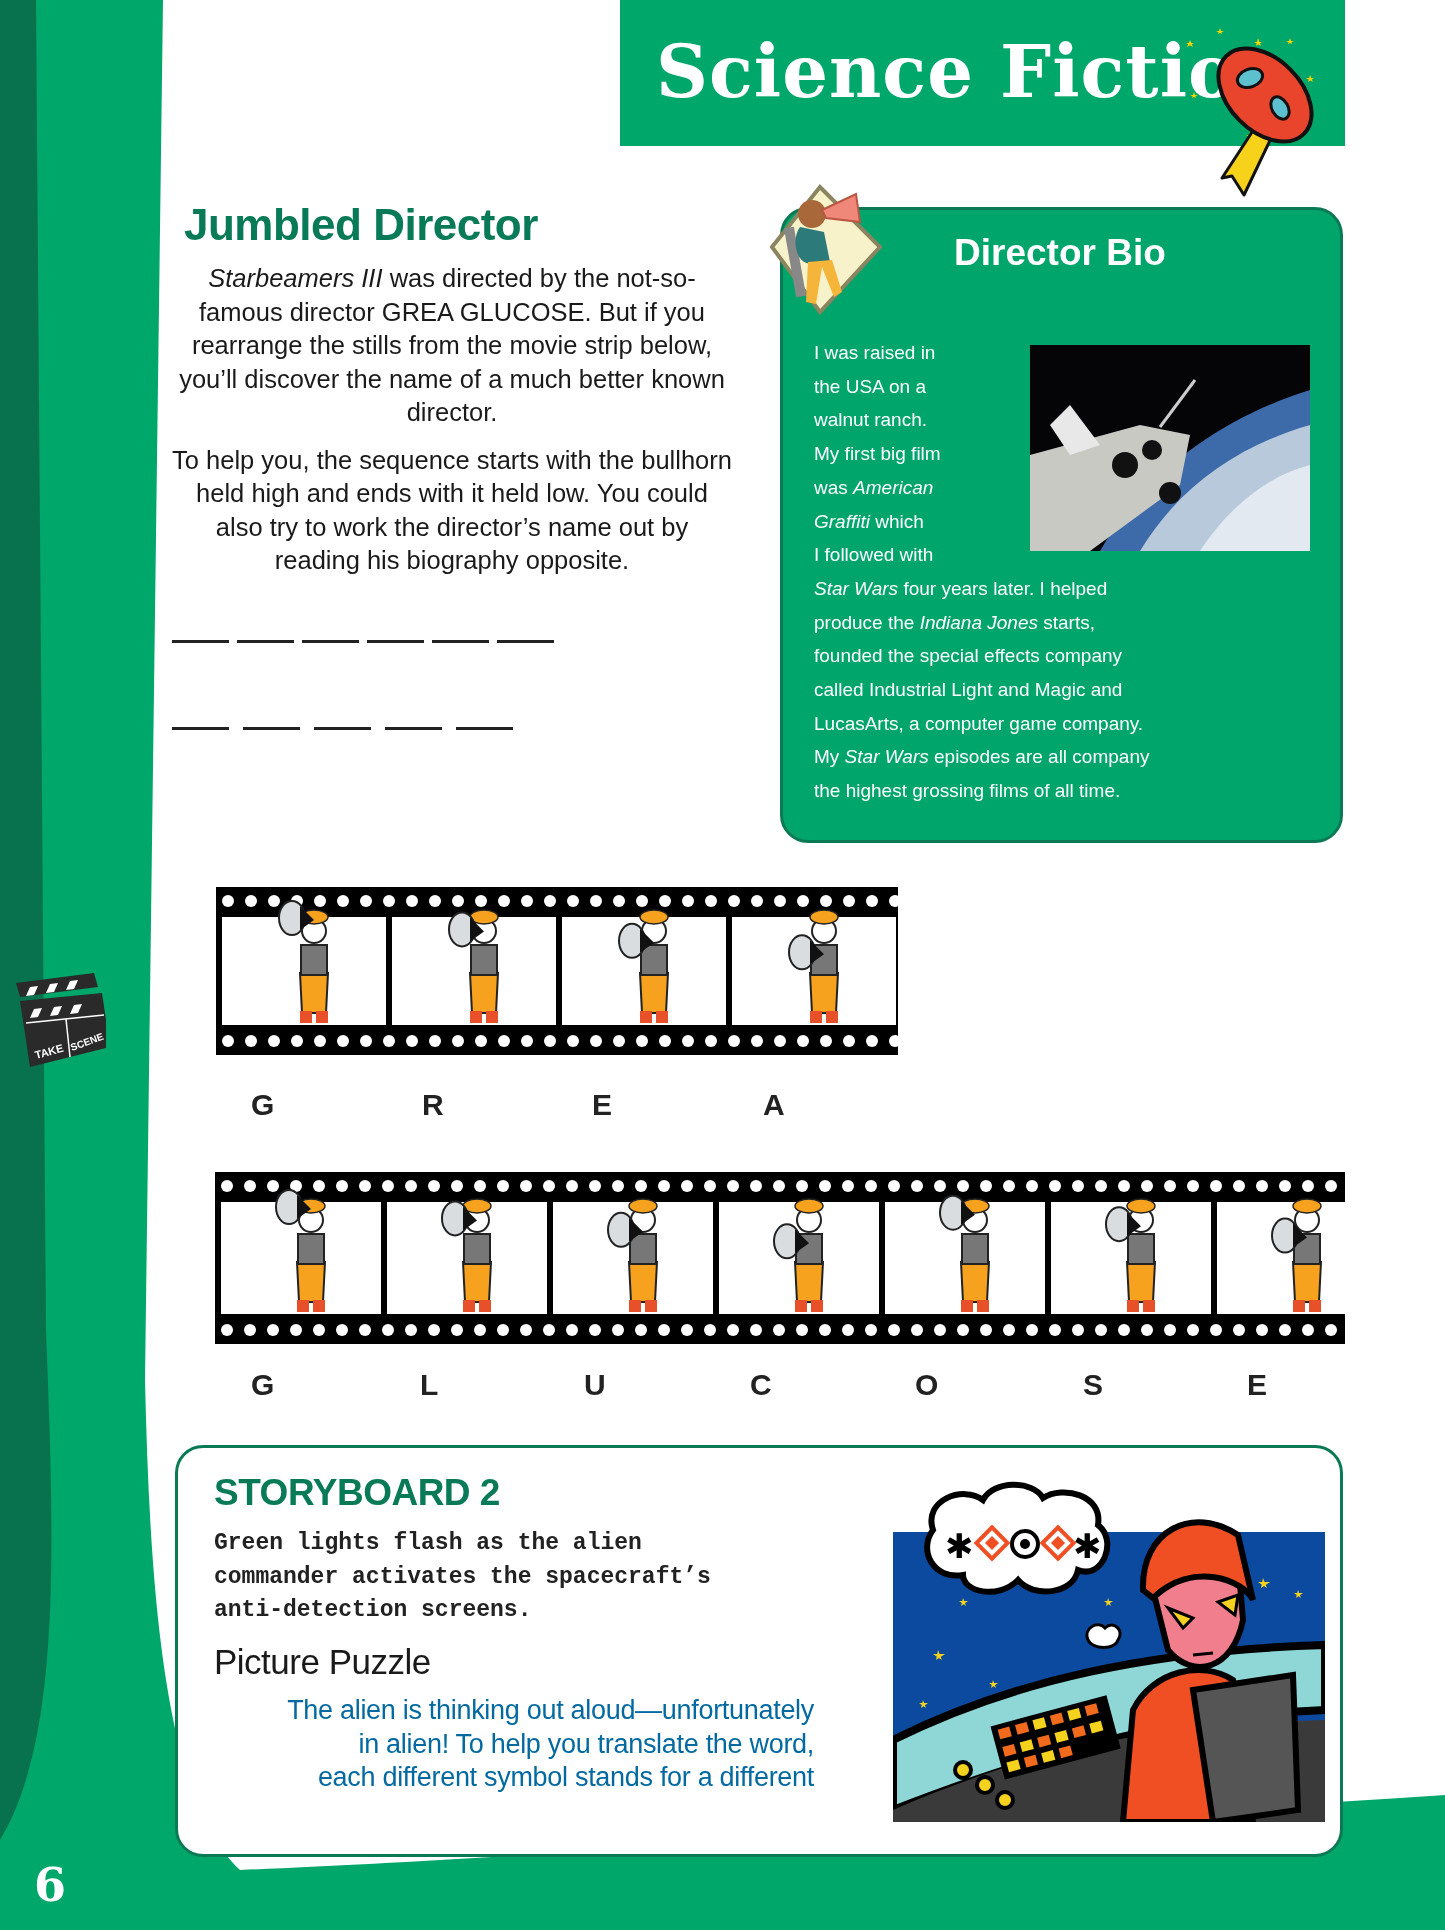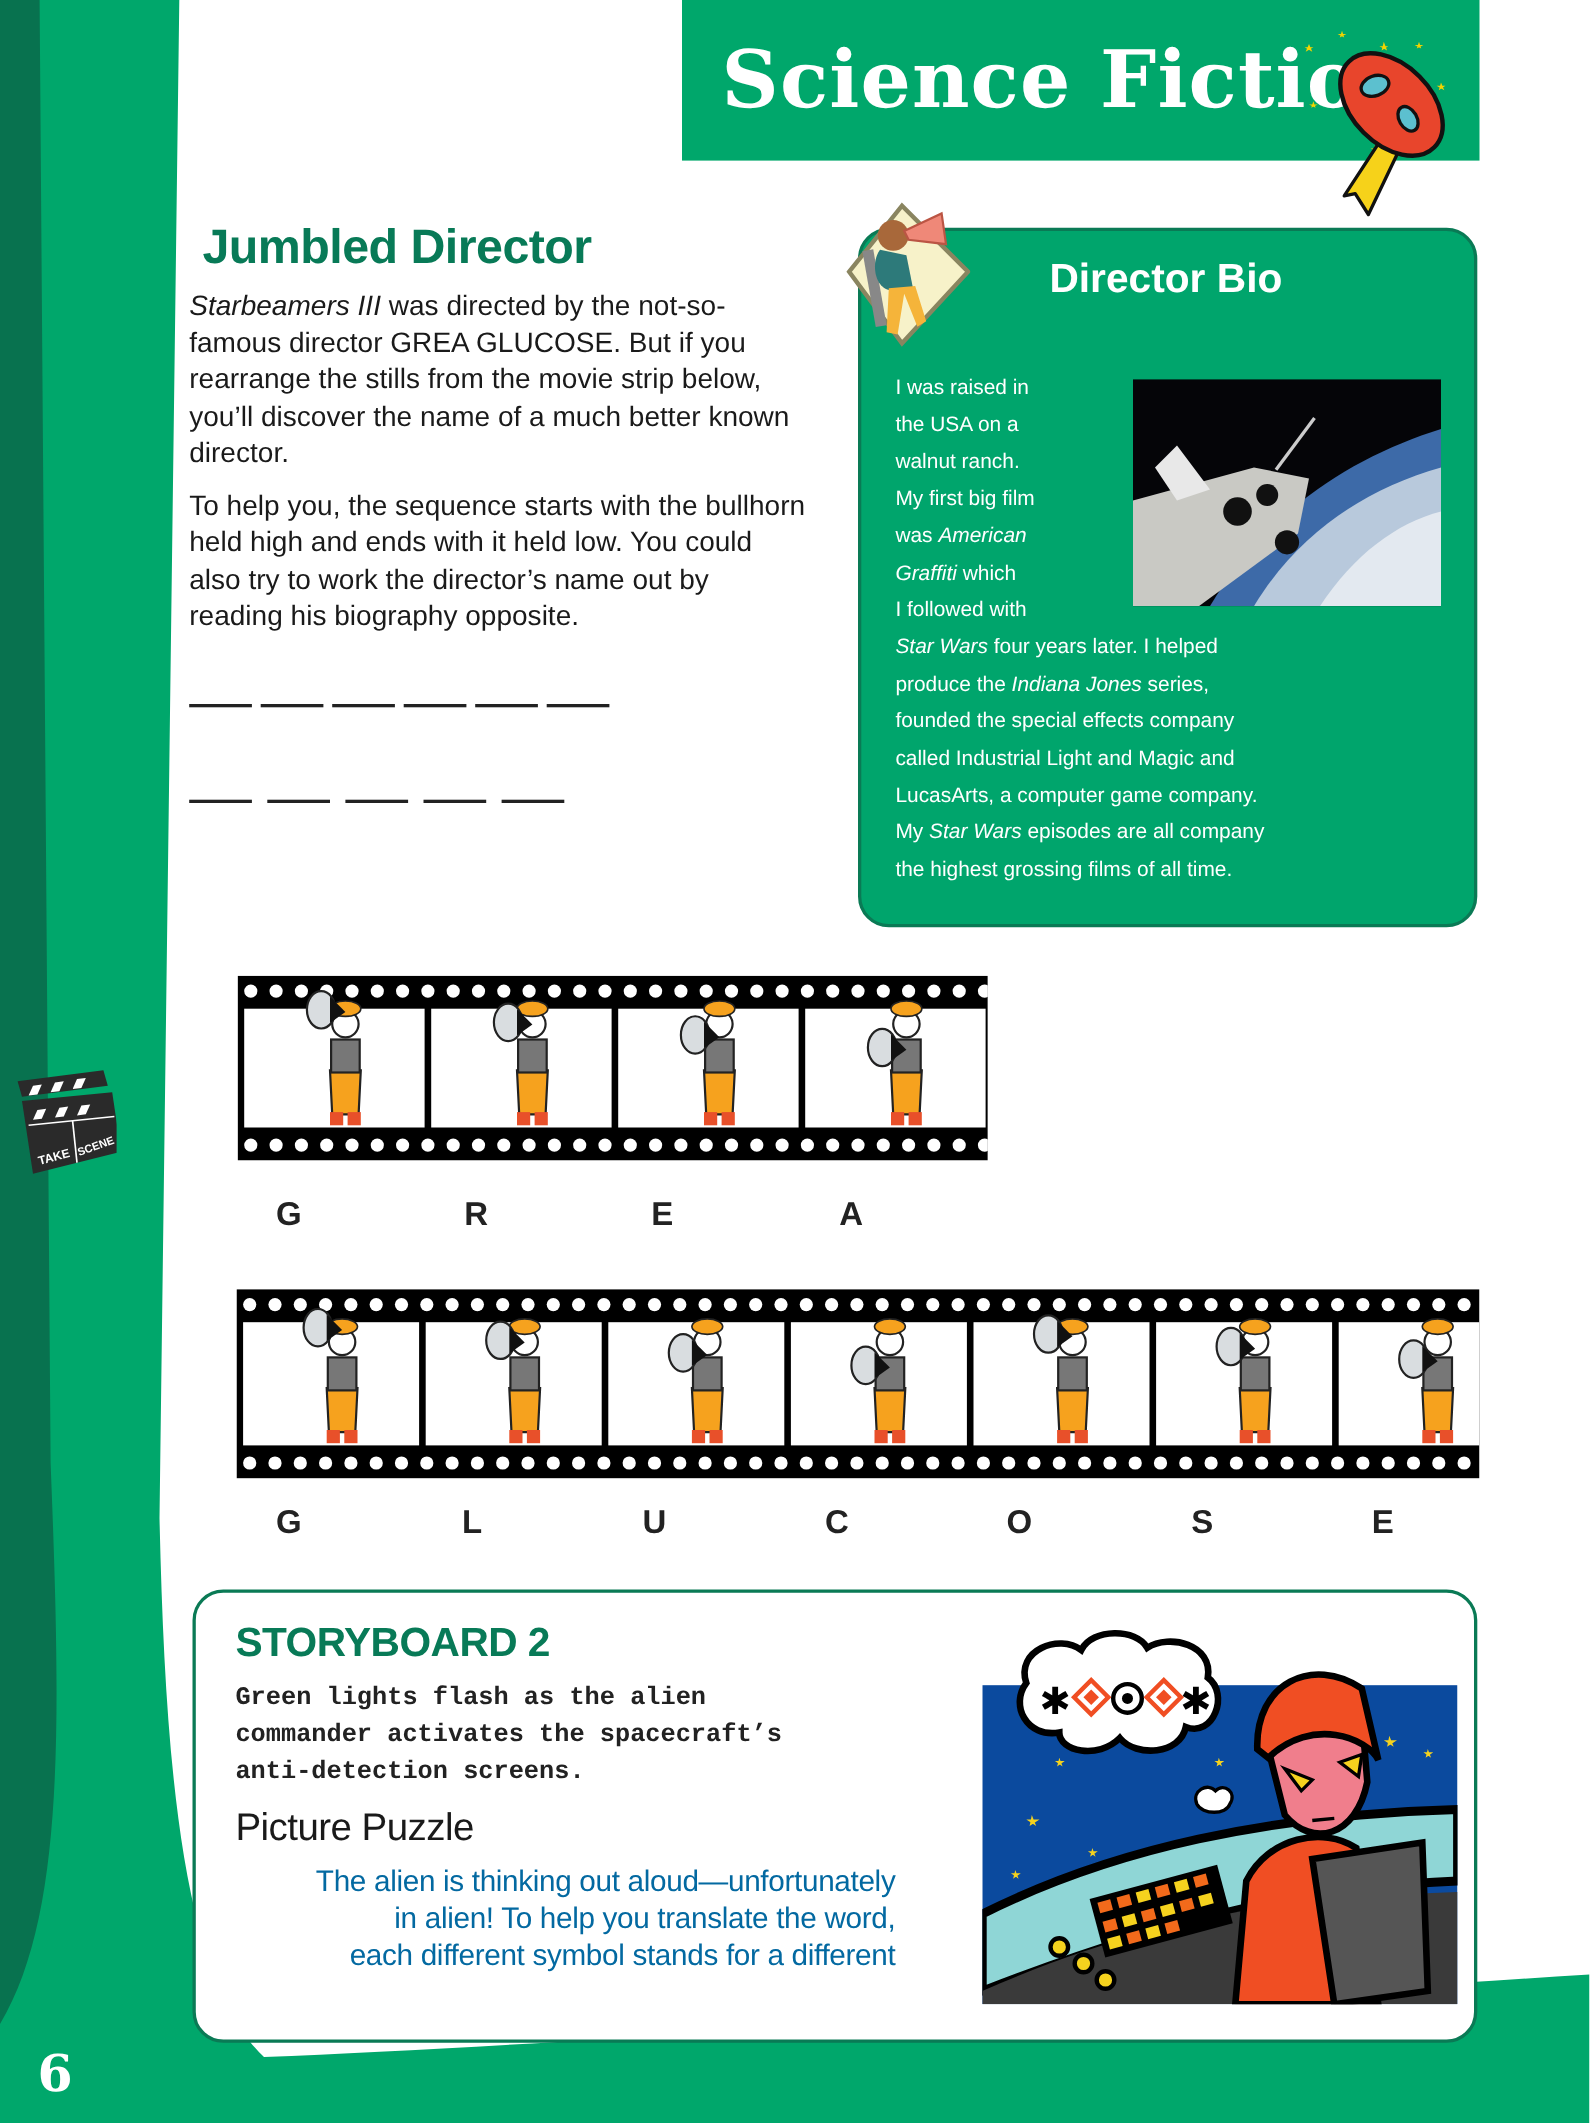--- a/index.html
+++ b/index.html
@@ -5,21 +5,21 @@
   html, body { margin:0; padding:0; }
   body { width:1445px; height:1930px; position:relative; overflow:hidden; background:#ffffff; font-family:"Liberation Sans", sans-serif; color:#1a1a1a; }
   .abs { position:absolute; }
   
   #bg-svg { position:absolute; left:0; top:0; width:1445px; height:1930px; }
   
   .header-band { left:620px; top:0; width:725px; height:146px; background:#00a76b; }
   .header-title { left:656px; top:22px; font-family:"DejaVu Serif", serif; font-size:72px; font-weight:bold; color:#fff; letter-spacing:1px; line-height:100px; }
   
   .jd-title { left:184px; top:200px; font-size:44px; font-weight:bold; color:#087a57; letter-spacing:-0.5px; }
-  .jd-body { left:172px; top:262px; width:560px; font-size:25.5px; line-height:33.5px; color:#1a1a1a; }
+  .jd-body { left:172px; top:262px; width:560px; font-size:25.5px; line-height:33.5px; color:#1a1a1a;text-align:center; }
   .jd-body p { margin:0 0 14px 0; }
   .blanks { left:172px; width:500px; display:flex; }
   .blank { border-bottom:3px solid #222; height:0; margin-right:8px; }
   
   .bio-box { left:780px; top:207px; width:563px; height:636px; background:#00a56c; border-radius:28px; border:3px solid #0a7a55; box-sizing:border-box; }
   .bio-title { left:954px; top:232px; font-size:37px; font-weight:bold; color:#fff; }
   .bio-text { left:814px; top:336px; width:500px; font-size:19px; line-height:33.7px; color:#fff; }
   .bio-photo { left:1030px; top:345px; width:280px; height:206px; background:#000; overflow:hidden; }
   .icon-diamond { left:752px; top:172px; width:130px; height:150px; }
   .letters { font-size:30px; font-weight:bold; color:#222; }
@@ -115,21 +115,21 @@
 </div>
 <div class="abs bio-text" id="bio-text">
     <div><span>I was raised in</span></div>
     <div><span>the USA on a</span></div>
     <div><span>walnut ranch.</span></div>
     <div><span>My first big film</span></div>
     <div><span>was </span><i>American</i></div>
     <div><i>Graffiti</i><span> which</span></div>
     <div><span>I followed with</span></div>
     <div><i>Star Wars</i><span> four years later. I helped</span></div>
-    <div><span>produce the </span><i>Indiana Jones</i><span> series,</span></div>
+    <div><span>produce the </span><i>Indiana Jones</i><span> starts,</span></div>
     <div><span>founded the special effects company</span></div>
     <div><span>called Industrial Light and Magic and</span></div>
     <div><span>LucasArts, a computer game company.</span></div>
     <div><span>My </span><i>Star Wars</i><span> episodes are all company</span></div>
     <div><span>the highest grossing films of all time.</span></div>
   </div>
 
 <div class="abs" style="left:216px;top:887px;width:682px;height:168px;">
   <svg width="682" height="168" viewBox="0 0 682 168" id="strip1">
       <rect x="0" y="0" width="682" height="168" fill="#000"></rect>

